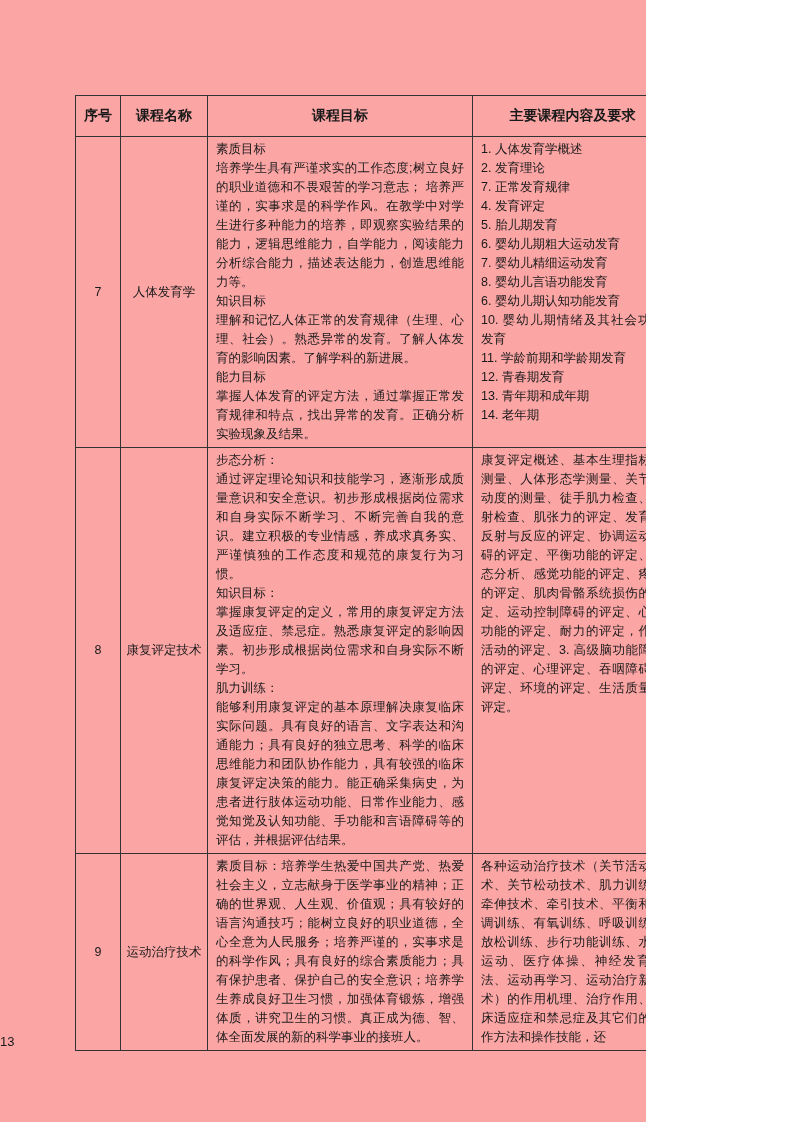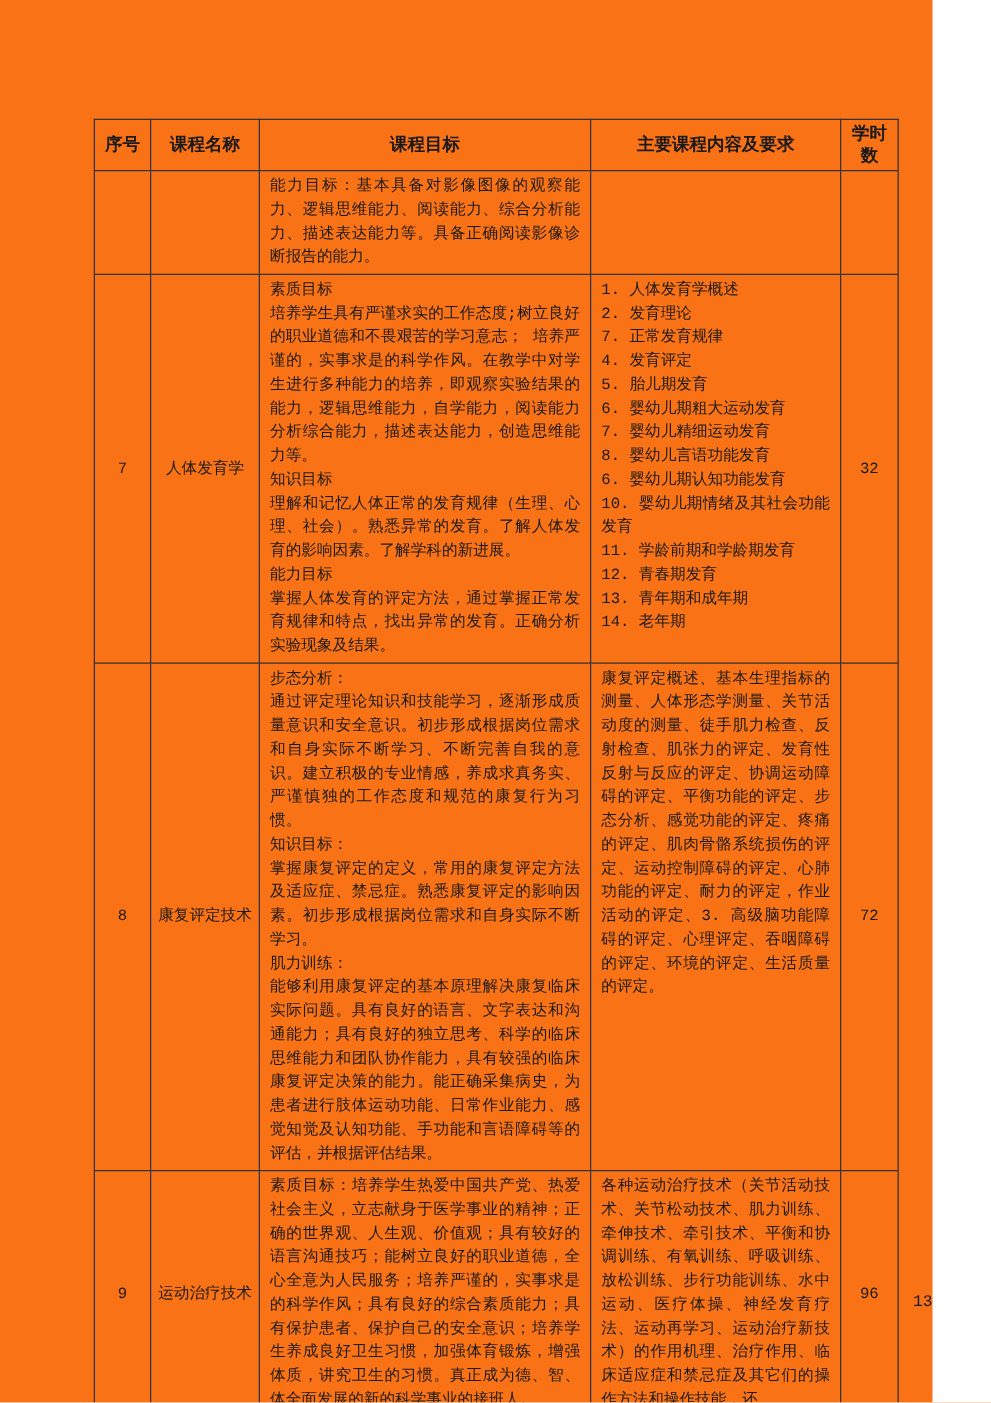--- a/index.html
+++ b/index.html
@@ -2,24 +2,24 @@
 <html><head>
 <meta charset="utf-8">
 <style>
   html, body {
     margin: 0;
     padding: 0;
     background: #ffffff;
   }
   .page {
     position: relative;
-    width: 746px;
+    width: 646px;
     height: 1122px;
-    background: #f97316;
-    font-family: Liberation Mono, monospace;
+    background: #fca5a5;
+    font-family: Liberation Sans, sans-serif;
     color: #1a1a1a;
     overflow: hidden;
   }
   table.course-table {
     position: absolute;
     left: 75px;
     top: 95px;
     width: 643px;
     border-collapse: collapse;
     table-layout: fixed;
@@ -58,21 +58,21 @@
   td.c-cont { text-align: justify; }
   .para {
     margin: 0;
     padding: 0;
   }
   .page-number {
     position: absolute;
     top: 1034px;
     left: 0;
     width: 100%;
-    text-align: right;
+    text-align: left;
     font-size: 13px;
   }
 </style>
 </head>
 <body>
 
 <div class="page">
 
   <table class="course-table">
     <colgroup>
@@ -85,29 +85,20 @@
     <thead>
       <tr>
         <th>序号</th>
         <th>课程名称</th>
         <th>课程目标</th>
         <th>主要课程内容及要求</th>
         <th>学时数</th>
       </tr>
     </thead>
     <tbody>
-      <tr class="r0">
-        <td class="c-no"></td>
-        <td class="c-name"></td>
-        <td class="c-obj">
-            <p class="para">能力目标：基本具备对影像图像的观察能力、逻辑思维能力、阅读能力、综合分析能力、描述表达能力等。具备正确阅读影像诊断报告的能力。</p>
-          </td>
-        <td class="c-cont"></td>
-        <td class="c-hours"></td>
-      </tr>
       <tr class="r1">
         <td class="c-no">7</td>
         <td class="c-name">人体发育学</td>
         <td class="c-obj">
             <p class="para">素质目标</p>
             <p class="para">培养学生具有严谨求实的工作态度;树立良好的职业道德和不畏艰苦的学习意志； 培养严谨的，实事求是的科学作风。在教学中对学生进行多种能力的培养，即观察实验结果的能力，逻辑思维能力，自学能力，阅读能力分析综合能力，描述表达能力，创造思维能力等。</p>
             <p class="para">知识目标</p>
             <p class="para">理解和记忆人体正常的发育规律（生理、心理、社会）。熟悉异常的发育。了解人体发育的影响因素。了解学科的新进展。</p>
             <p class="para">能力目标</p>
             <p class="para">掌握人体发育的评定方法，通过掌握正常发育规律和特点，找出异常的发育。正确分析实验现象及结果。</p>

